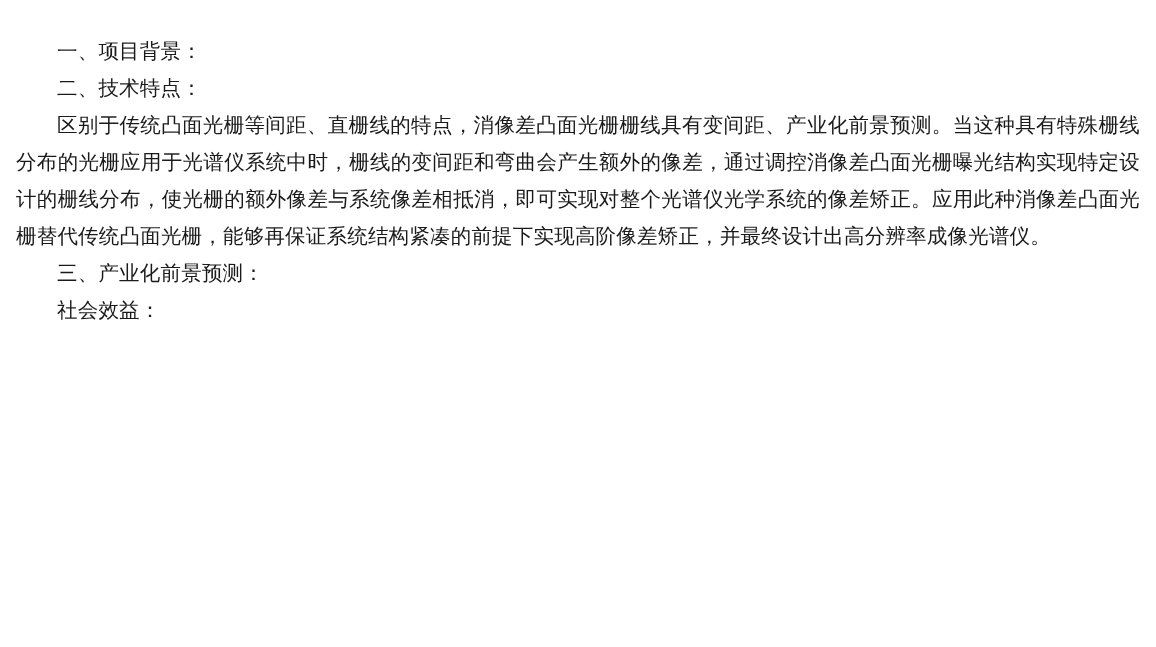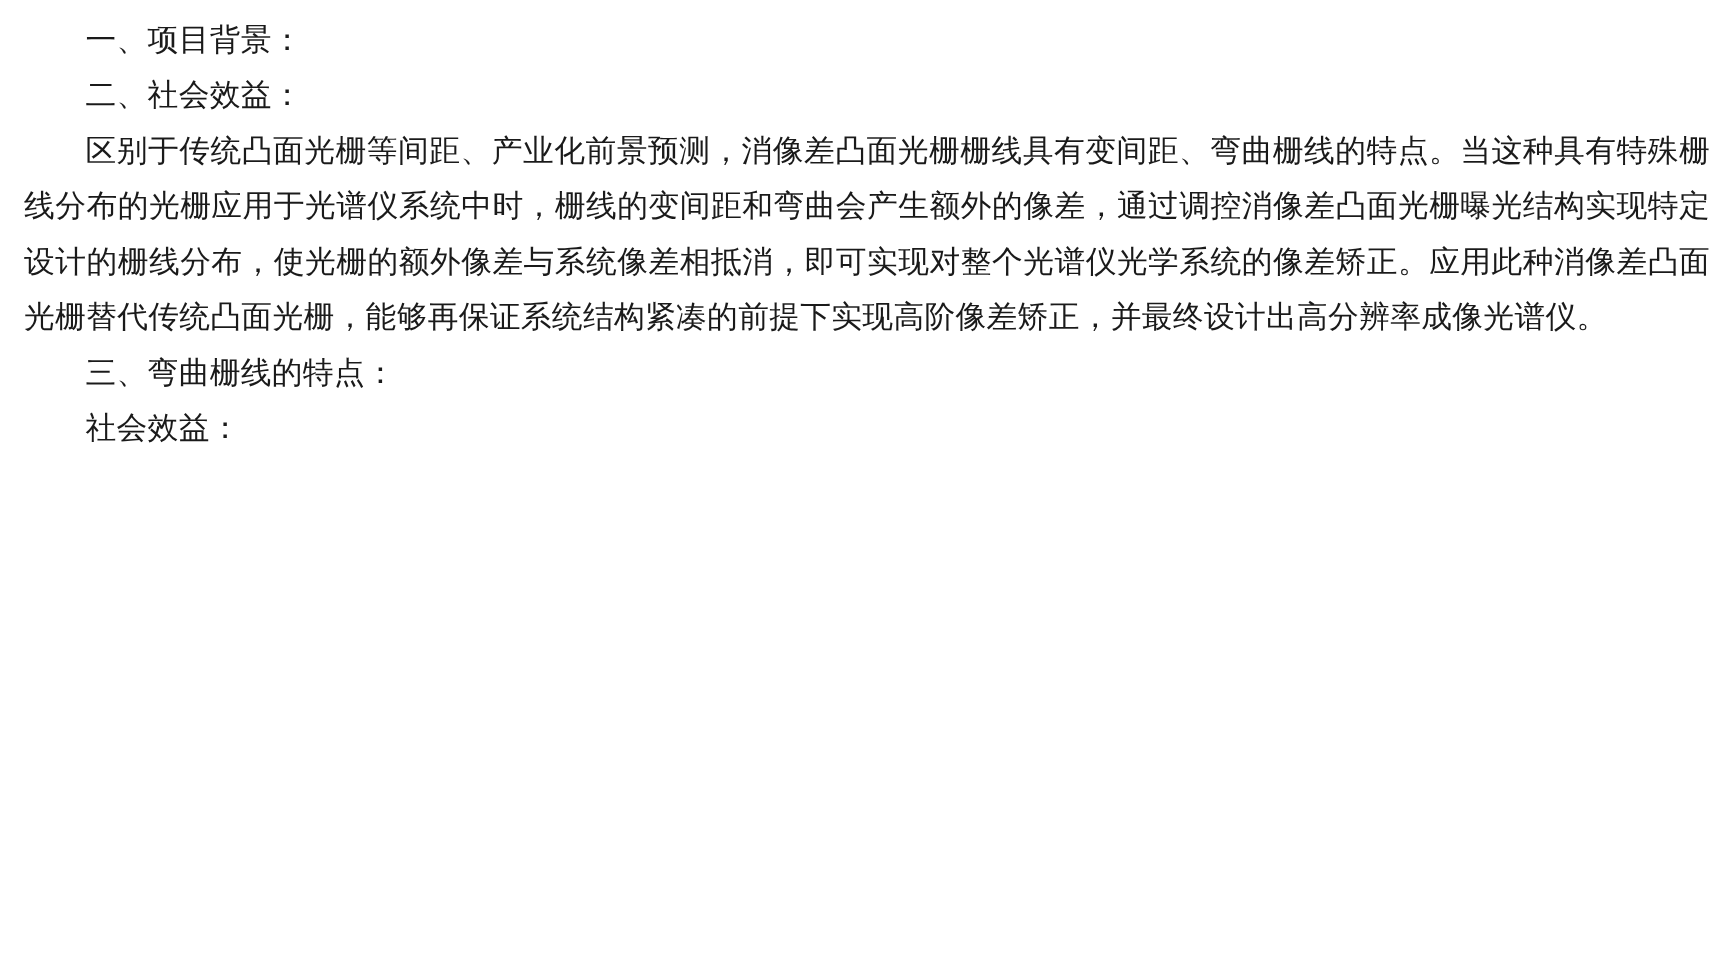--- a/index.html
+++ b/index.html
@@ -29,26 +29,27 @@
     text-justify: inter-character;
     letter-spacing: 0.2px;
     color: #1a1a1a;
     white-space: normal;
   }
   .para.indent {
     text-indent: 2em;
   }
   .doc-body {
     width: 1124px;
+    margin-top: 24px;
   }
 </style>
 </head>
 <body>
 
 <div class="page">
   <div class="doc-body">
     <p class="para indent">一、项目背景：</p>
-    <p class="para indent">二、社会效益：</p>
-    <p class="para indent">区别于传统凸面光栅等间距、产业化前景预测，消像差凸面光栅栅线具有变间距、弯曲栅线的特点。当这种具有特殊栅线分布的光栅应用于光谱仪系统中时，栅线的变间距和弯曲会产生额外的像差，通过调控消像差凸面光栅曝光结构实现特定设计的栅线分布，使光栅的额外像差与系统像差相抵消，即可实现对整个光谱仪光学系统的像差矫正。应用此种消像差凸面光栅替代传统凸面光栅，能够再保证系统结构紧凑的前提下实现高阶像差矫正，并最终设计出高分辨率成像光谱仪。</p>
-    <p class="para indent">三、弯曲栅线的特点：</p>
+    <p class="para indent">二、技术特点：</p>
+    <p class="para indent">区别于传统凸面光栅等间距、直栅线的特点，消像差凸面光栅栅线具有变间距、产业化前景预测。当这种具有特殊栅线分布的光栅应用于光谱仪系统中时，栅线的变间距和弯曲会产生额外的像差，通过调控消像差凸面光栅曝光结构实现特定设计的栅线分布，使光栅的额外像差与系统像差相抵消，即可实现对整个光谱仪光学系统的像差矫正。应用此种消像差凸面光栅替代传统凸面光栅，能够再保证系统结构紧凑的前提下实现高阶像差矫正，并最终设计出高分辨率成像光谱仪。</p>
+    <p class="para indent">三、产业化前景预测：</p>
     <p class="para indent">社会效益：</p>
   </div>
 </div>
 
 </body></html>

